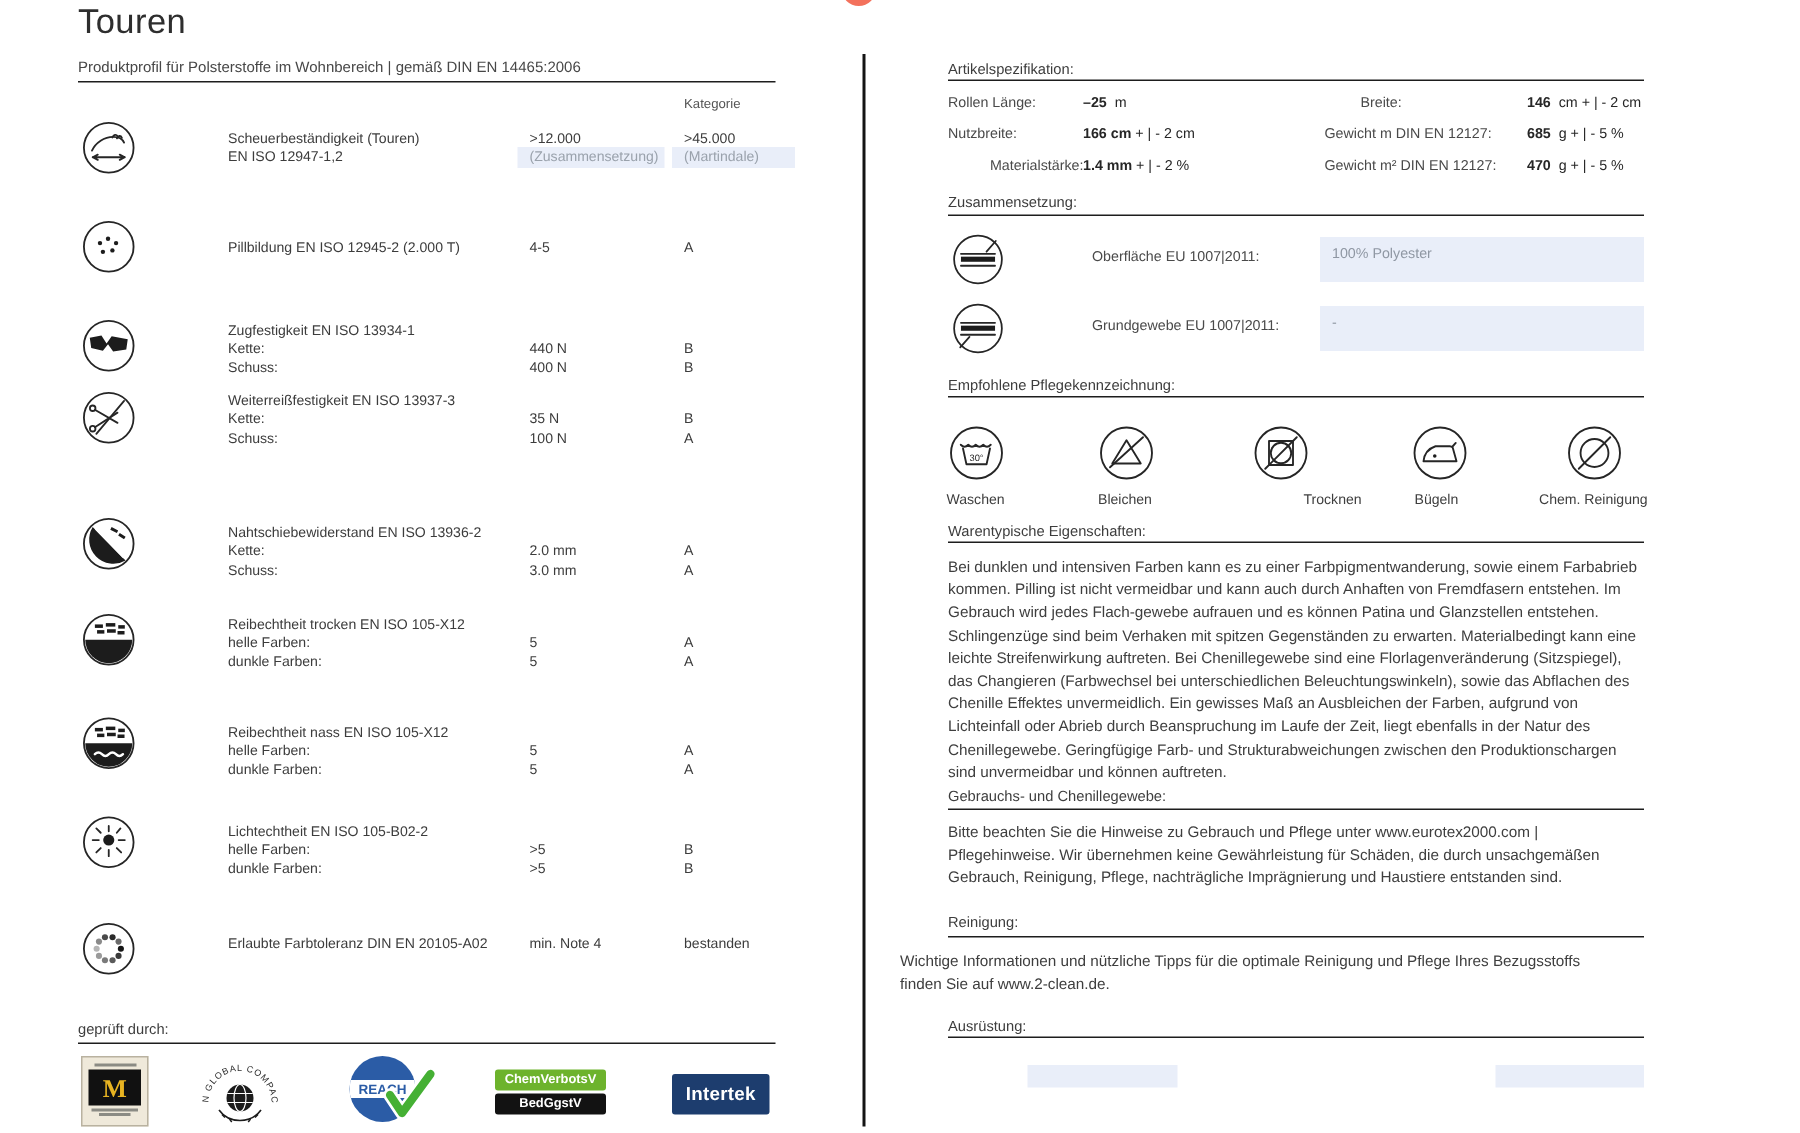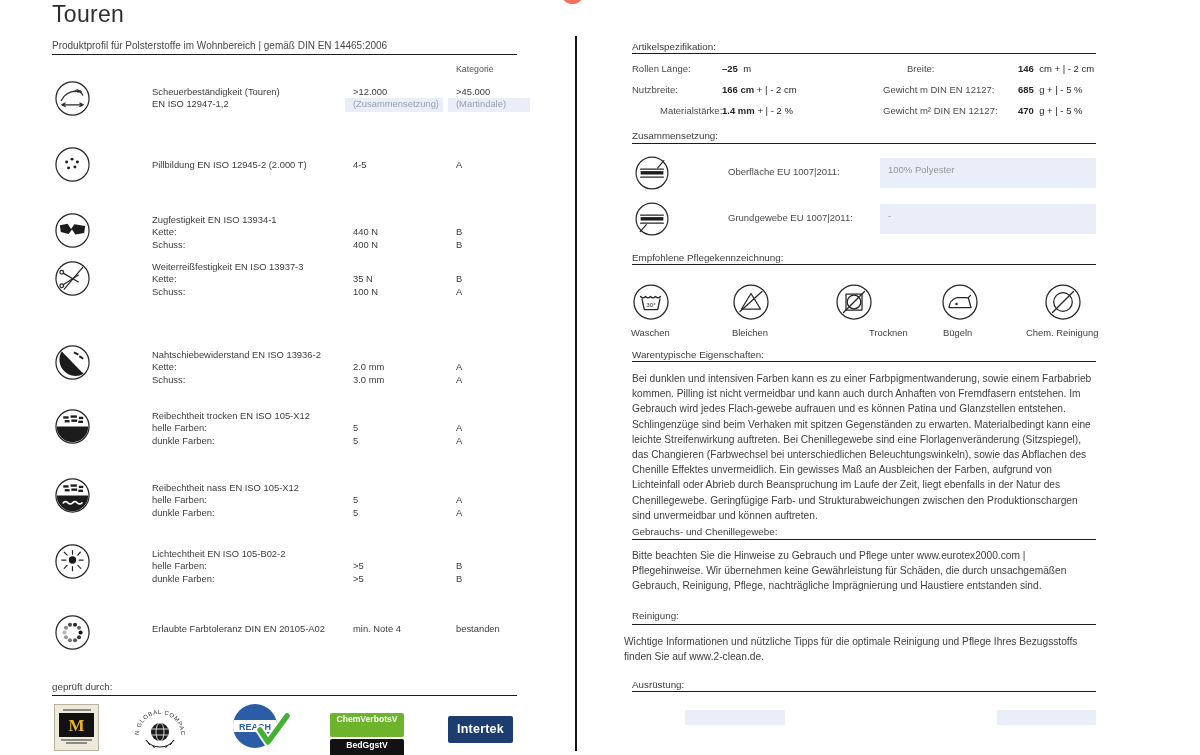--- a/index.html
+++ b/index.html
@@ -38,21 +38,21 @@
   svg{display:block;}
   .s{stroke:#262626;fill:none;stroke-width:1.25px;stroke-linecap:round;stroke-linejoin:round;}
   .f{fill:#1c1c1c;stroke:none;}
   .sw{stroke:#ffffff;fill:none;stroke-width:1.7px;stroke-linecap:round;}
   .wt{font-size:6.2px;fill:#262626;font-family:"Liberation Sans",sans-serif;}
   
   .mframe{width:45px;height:47px;border:1px solid #b9b2a0;background:#efe9da;box-sizing:border-box;padding:3px 4px;}
   .mbar{background:#8b8b84;height:2px;margin:1px auto;}
   .mblack{background:#111;height:24px;margin:2px 0;display:flex;align-items:center;justify-content:center;}
   .mletter{color:#e8b422;font-family:"Liberation Serif",serif;font-weight:700;font-size:17px;line-height:17px;}
-  .pill{width:74px;height:24px;border-radius:2px;color:#fff;font-size:8.6px;font-weight:700;text-align:center;line-height:13px;}
+  .pill{width:74px;height:14px;border-radius:2px;color:#fff;font-size:8.6px;font-weight:700;text-align:center;line-height:13px;}
   .intertek{width:65px;height:27px;background:#1d3d6e;border-radius:2px;color:#fff;font-weight:700;font-size:12.5px;text-align:center;line-height:27px;letter-spacing:.2px;}
 </style>
 </head>
 <body>
 
 <div class="abs title" style="left:52px;top:1px;">Touren</div>
 <div class="abs sub" style="left:52px;top:40px;">Produktprofil für Polsterstoffe im Wohnbereich | gemäß DIN EN 14465:2006</div>
 <div class="abs rule" style="left:52px;top:54px;width:465px;"></div>
 <div class="abs orangedot" style="left:561px;top:-19px;"></div>
 <div class="abs divider" style="left:575px;top:36px;height:715px;"></div>
@@ -459,18 +459,18 @@
 <div class="abs h" style="left:632px;top:349px;">Warentypische Eigenschaften:</div>
 <div class="abs rule" style="left:632px;top:361px;width:464px;"></div>
 <div class="abs para" style="left:632px;top:371px;">Bei dunklen und intensiven Farben kann es zu einer Farbpigmentwanderung, sowie einem Farbabrieb kommen. Pilling ist nicht vermeidbar und kann auch durch Anhaften von Fremdfasern entstehen. Im Gebrauch wird jedes Flach-gewebe aufrauen und es können Patina und Glanzstellen entstehen. Schlingenzüge sind beim Verhaken mit spitzen Gegenständen zu erwarten. Materialbedingt kann eine leichte Streifenwirkung auftreten. Bei Chenillegewebe sind eine Florlagenveränderung (Sitzspiegel), das Changieren (Farbwechsel bei unterschiedlichen Beleuchtungswinkeln), sowie das Abflachen des Chenille Effektes unvermeidlich. Ein gewisses Maß an Ausbleichen der Farben, aufgrund von Lichteinfall oder Abrieb durch Beanspruchung im Laufe der Zeit, liegt ebenfalls in der Natur des Chenillegewebe. Geringfügige Farb- und Strukturabweichungen zwischen den Produktionschargen sind unvermeidbar und können auftreten.</div>
 
 <div class="abs h" style="left:632px;top:526px;">Gebrauchs- und Chenillegewebe:</div>
 <div class="abs rule" style="left:632px;top:539px;width:464px;"></div>
 <div class="abs para" style="left:632px;top:548px;">Bitte beachten Sie die Hinweise zu Gebrauch und Pflege unter www.eurotex2000.com | Pflegehinweise. Wir übernehmen keine Gewährleistung für Schäden, die durch unsachgemäßen Gebrauch, Reinigung, Pflege, nachträgliche Imprägnierung und Haustiere entstanden sind.</div>
 
 <div class="abs h" style="left:632px;top:610px;">Reinigung:</div>
 <div class="abs rule" style="left:632px;top:624px;width:464px;"></div>
-<div class="abs para" style="left:624px;top:634px;">Wichtige Informationen und nützliche Tipps für die optimale Reinigung und Pflege Ihres Bezugsstoffs finden Sie auf www.2-clean.de.</div>
+<div class="abs para" style="left:600px;top:634px;">Wichtige Informationen und nützliche Tipps für die optimale Reinigung und Pflege Ihres Bezugsstoffs finden Sie auf www.2-clean.de.</div>
 
 <div class="abs h" style="left:632px;top:679px;">Ausrüstung:</div>
 <div class="abs rule" style="left:632px;top:691px;width:464px;"></div>
 <div class="abs lavbox" style="left:685px;top:710px;width:100px;height:15px;"></div>
 <div class="abs lavbox" style="left:997px;top:710px;width:99px;height:15px;"></div>
 
 </body></html>

